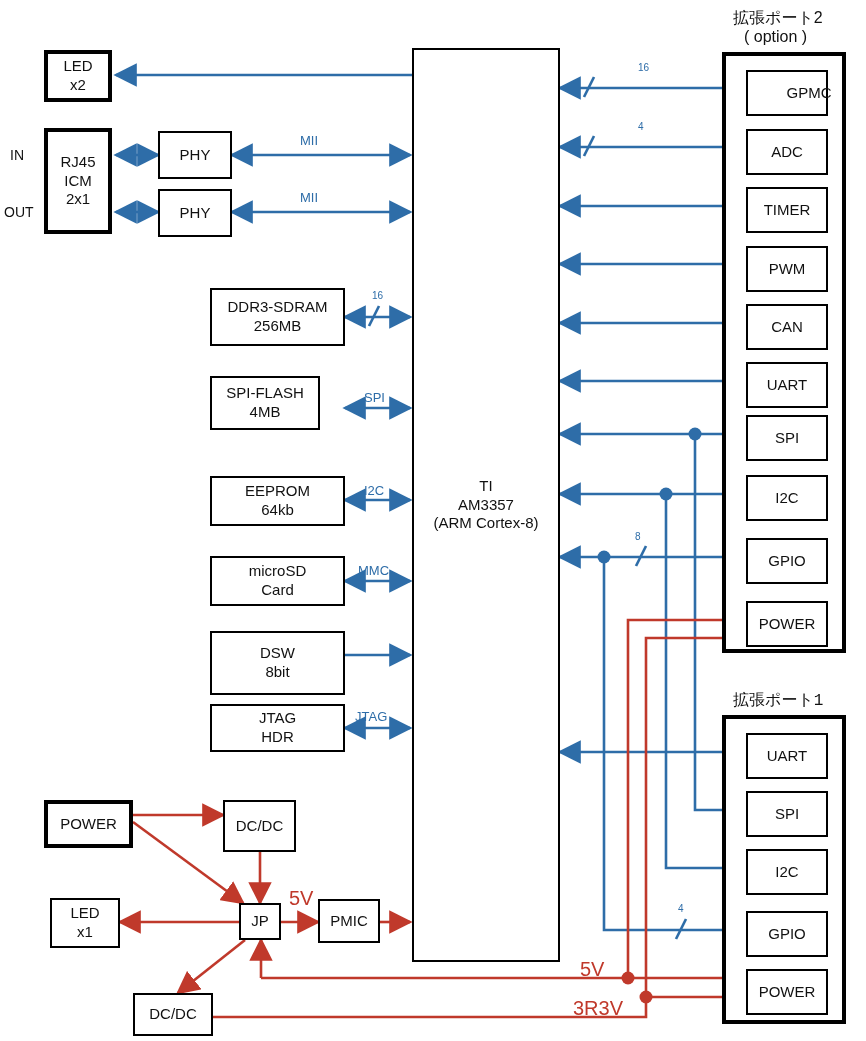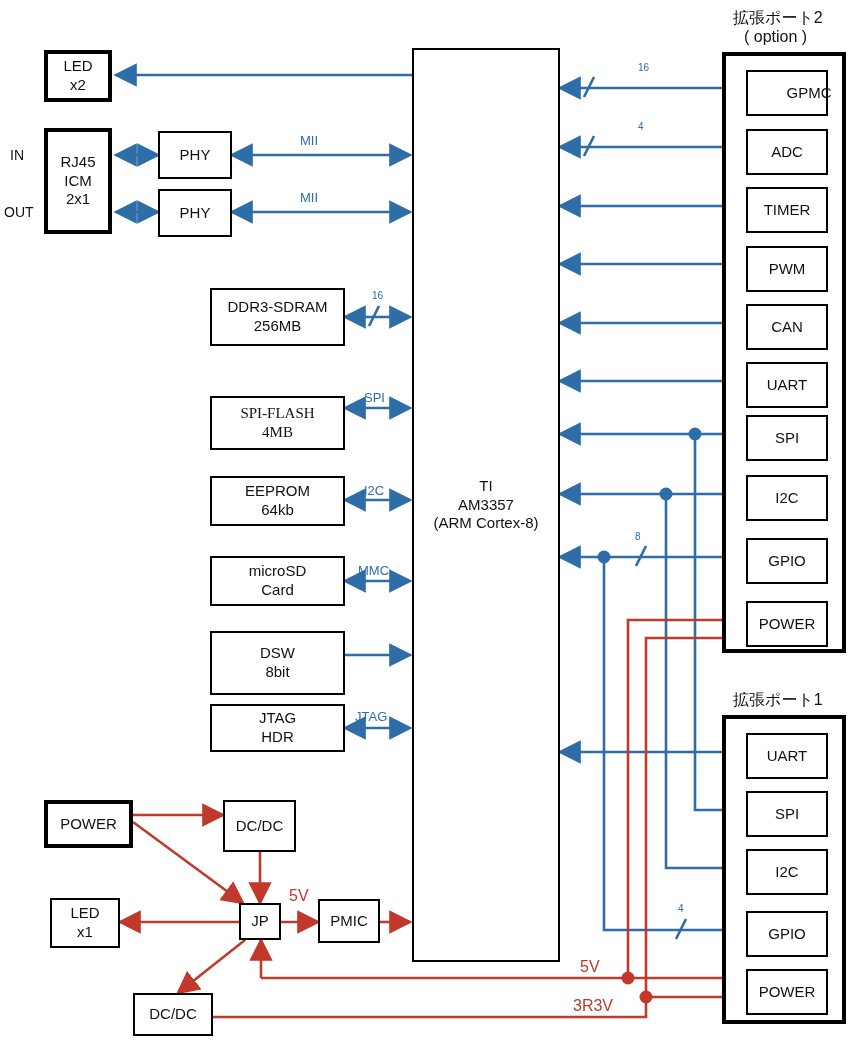--- a/index.html
+++ b/index.html
@@ -6,21 +6,21 @@
   body{font-family:"Liberation Sans","DejaVu Sans",sans-serif;}
   #root{position:relative;width:866px;height:1041px;overflow:hidden;background:#fff;}
   .blk{position:absolute;box-sizing:border-box;border:2px solid #000;background:#fff;
        display:flex;flex-direction:column;align-items:center;justify-content:center;
        font-size:15px;color:#111;line-height:1.25;text-align:center;}
   .blk.thick{border-width:4px;}
   .blk.thin{border-width:2px;}
   .blk span{display:block;white-space:nowrap;}
   .lbl{position:absolute;font-size:14px;color:#111;white-space:nowrap;}
   .lbl.blue{color:#2e6da8;font-size:13px;}
-  .lbl.red{color:#c0392b;font-size:16px;}
+  .lbl.red{color:#c0392b;font-size:20px;}
   .lbl.port-title{font-size:16px;color:#111;}
   .lbl.num{color:#2e6da8;font-size:10px;}
   svg.wires{position:absolute;left:0;top:0;width:866px;height:1041px;pointer-events:none;}
   .cpu{font-size:15px;}
 </style>
 </head>
 <body>
 
 <div id="root">
 
@@ -152,21 +152,21 @@
   </div>
   <div class="blk thin" style="left:158px;top:189px;width:74px;height:48px;">
     <span>PHY</span>
   </div>
 
   <div class="blk thin" style="left:210px;top:288px;width:135px;height:58px;">
     <span>DDR3-SDRAM</span>
     <span>256MB</span>
   </div>
 
-  <div class="blk thin" style="left:210px;top:396px;width:135px;height:54px;font-family:Liberation Serif, serif;">
+  <div class="blk thin" style="left:210px;top:376px;width:110px;height:54px;">
     <span>SPI-FLASH</span>
     <span>4MB</span>
   </div>
 
   <div class="blk thin" style="left:210px;top:476px;width:135px;height:50px;">
     <span>EEPROM</span>
     <span>64kb</span>
   </div>
 
   <div class="blk thin" style="left:210px;top:556px;width:135px;height:50px;">
@@ -254,21 +254,21 @@
       </div>
     <div class="blk thin" style="position:absolute;left:20px;top:545px;width:82px;height:46px;">
       <span>POWER</span>
       </div>
   </div>
 
   <div class="lbl num" style="left:638px;top:62px;">16</div>
   <div class="lbl num" style="left:638px;top:121px;">4</div>
   <div class="lbl num" style="left:635px;top:531px;">8</div>
 
-  <div class="lbl port-title" style="left:733px;top:690px;">拡張ポート1</div>
+  <div class="lbl port-title" style="left:733px;top:690px;font-family:Liberation Mono, monospace;">拡張ポート1</div>
 
   <div class="blk thick" style="left:722px;top:715px;width:124px;height:309px;justify-content:flex-start;padding:0;">
     <div class="blk thin" style="position:absolute;left:20px;top:14px;width:82px;height:46px;">
       <span>UART</span>
       </div>
     <div class="blk thin" style="position:absolute;left:20px;top:72px;width:82px;height:46px;">
       <span>SPI</span>
       </div>
     <div class="blk thin" style="position:absolute;left:20px;top:130px;width:82px;height:46px;">
       <span>I2C</span>

